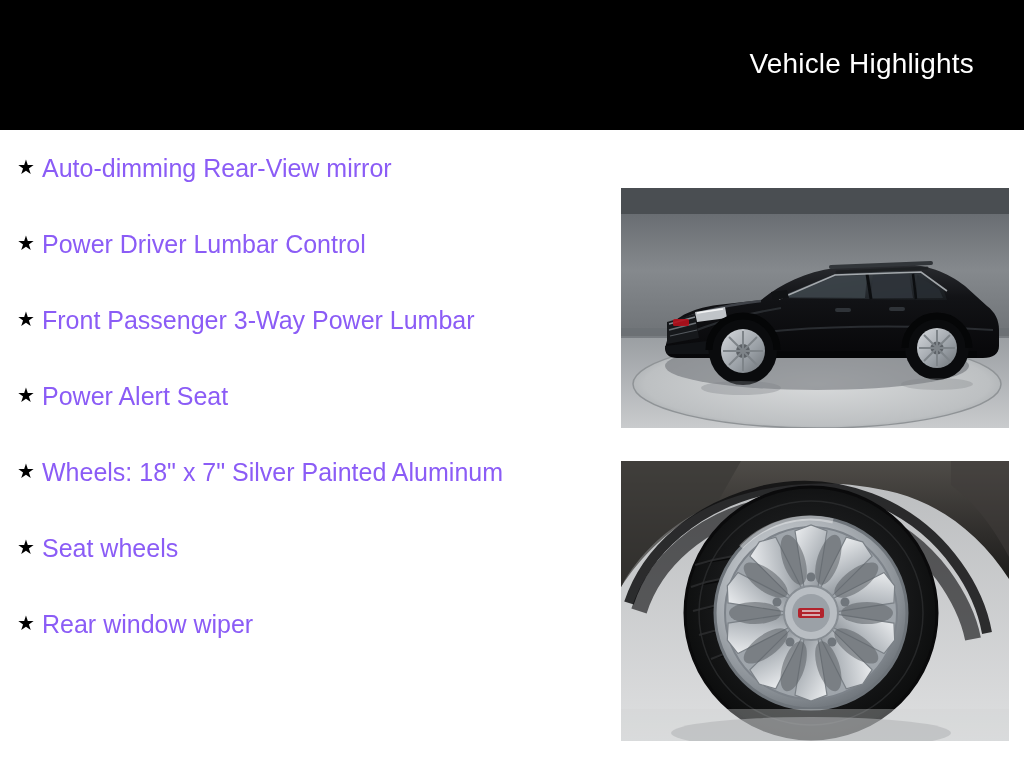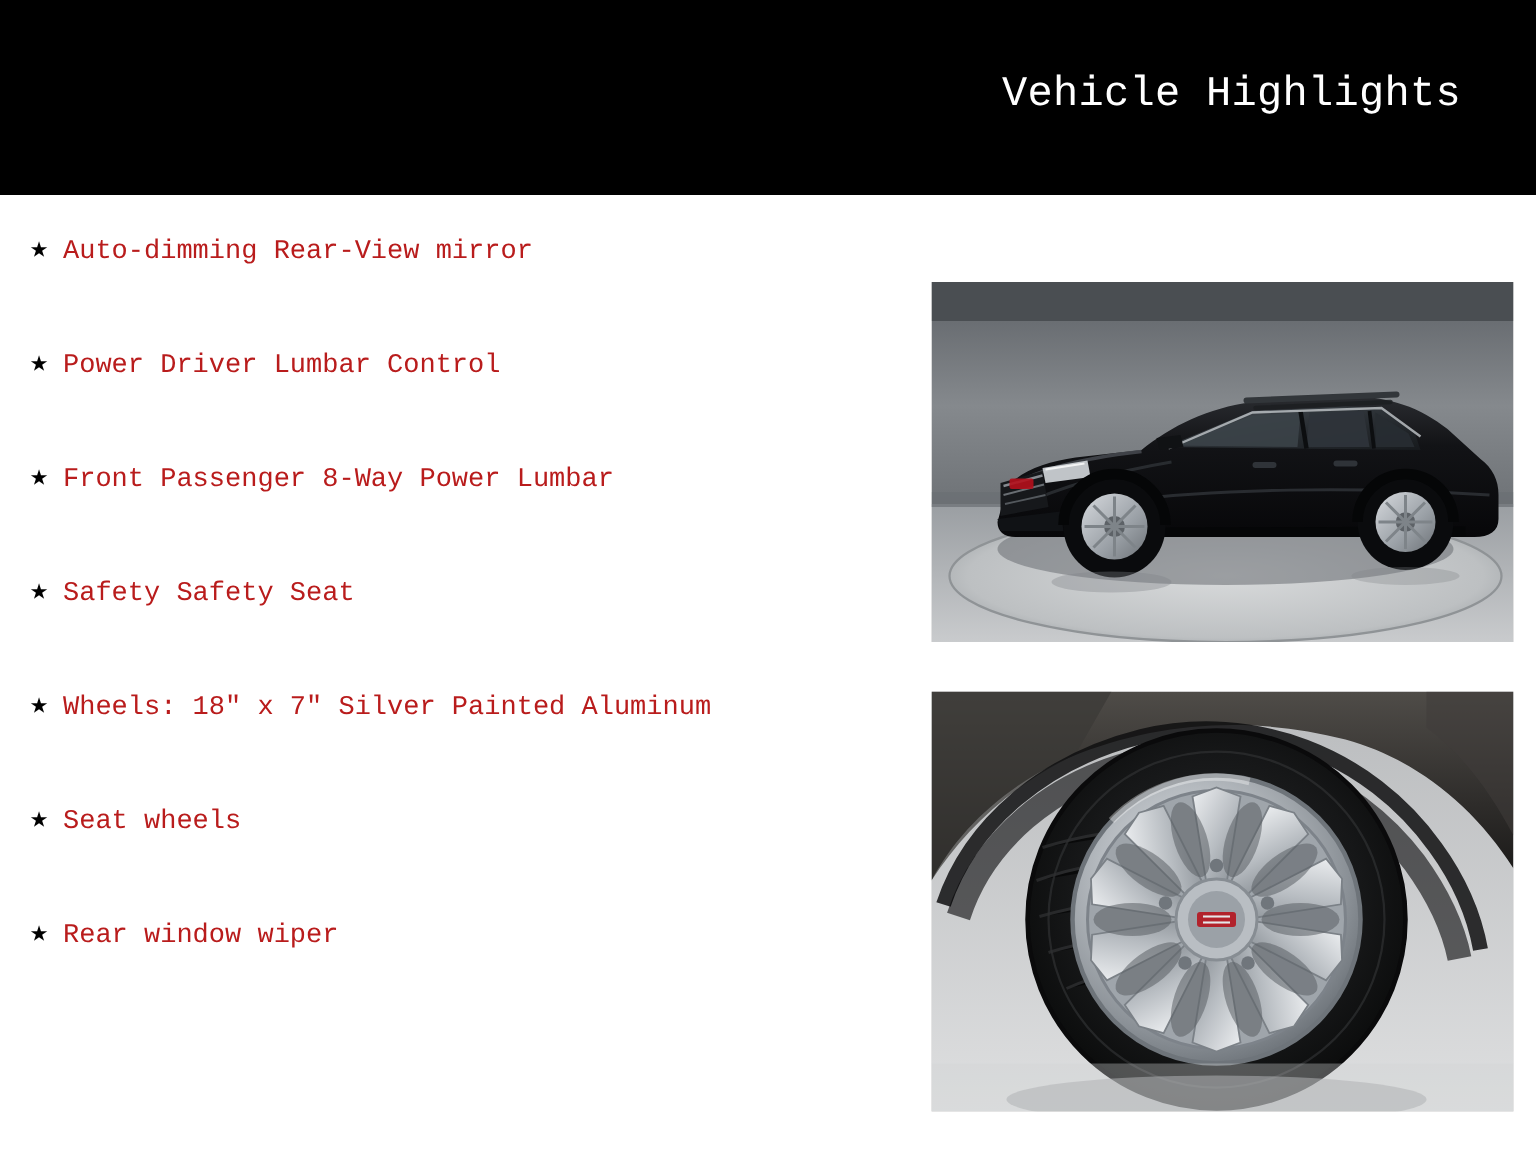--- a/index.html
+++ b/index.html
@@ -10,21 +10,20 @@
     background: #ffffff;
     font-family: "Liberation Sans", sans-serif;
     overflow: hidden;
   }
 
   #slide {
     position: relative;
     width: 1024px;
     height: 544px;
     background: #ffffff;
-    font-family: Liberation Mono, monospace;
   }
 
   
   #header-bar {
     position: absolute;
     left: 0;
     top: 0;
     width: 1024px;
     height: 130px;
     background: #000000;
@@ -70,23 +69,23 @@
     width: 32px;
     font-size: 20px;
     line-height: 30px;
     color: #000000;
     text-align: center;
     user-select: none;
   }
 
   .highlight-text {
     flex: 1 1 auto;
-    font-size: 18px;
+    font-size: 25px;
     line-height: 32px;
-    color: #b91c1c;
+    color: #8b5cf6;
     padding-right: 20px;
   }
 
   
   .photo {
     position: absolute;
     overflow: hidden;
     background: #cfcfcf;
   }
 
@@ -123,25 +122,25 @@
     <li class="highlight-item">
       <span class="bullet-star">★</span>
       <span class="highlight-text">Auto-dimming Rear-View mirror</span>
     </li>
     <li class="highlight-item">
       <span class="bullet-star">★</span>
       <span class="highlight-text">Power Driver Lumbar Control</span>
     </li>
     <li class="highlight-item">
       <span class="bullet-star">★</span>
-      <span class="highlight-text">Front Passenger 8-Way Power Lumbar</span>
-    </li>
-    <li class="highlight-item">
-      <span class="bullet-star">★</span>
-      <span class="highlight-text">Safety Safety Seat</span>
+      <span class="highlight-text">Front Passenger 3-Way Power Lumbar</span>
+    </li>
+    <li class="highlight-item">
+      <span class="bullet-star">★</span>
+      <span class="highlight-text">Power Alert Seat</span>
     </li>
     <li class="highlight-item">
       <span class="bullet-star">★</span>
       <span class="highlight-text">Wheels: 18" x 7" Silver Painted Aluminum</span>
     </li>
     <li class="highlight-item">
       <span class="bullet-star">★</span>
       <span class="highlight-text">Seat wheels</span>
     </li>
     <li class="highlight-item">

